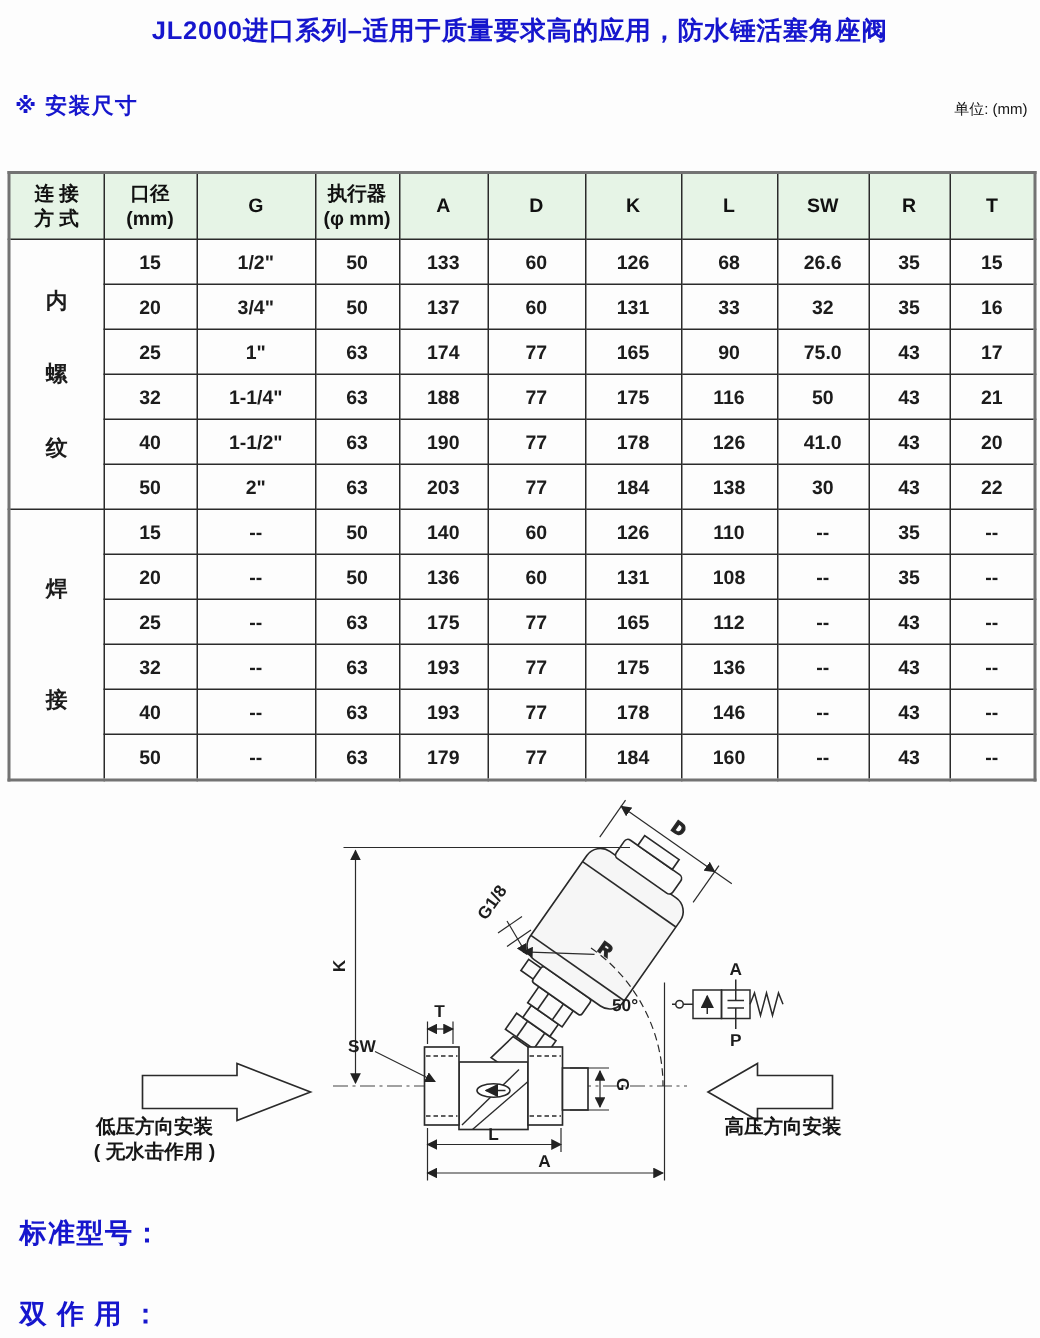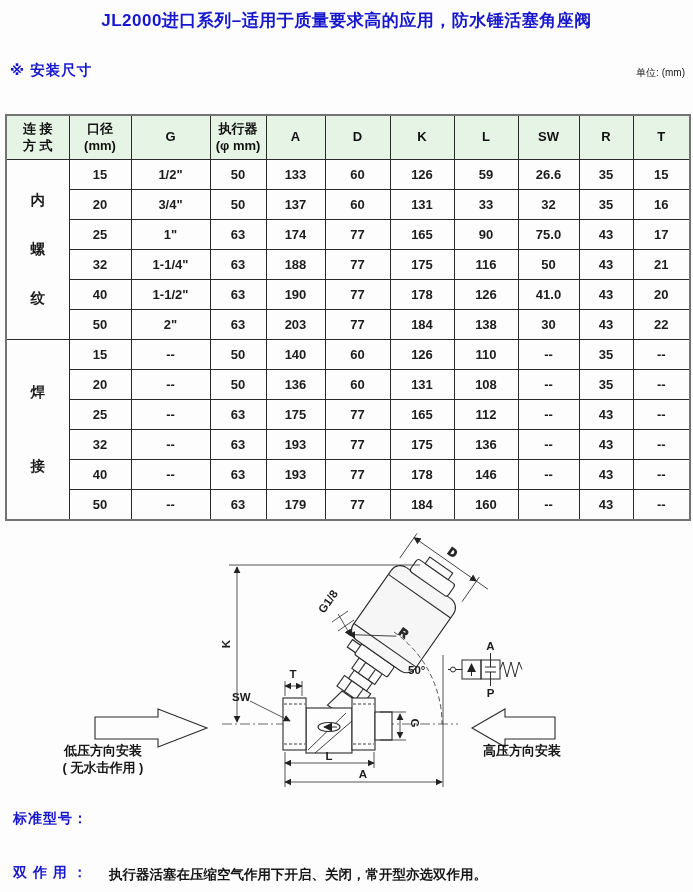--- a/index.html
+++ b/index.html
@@ -33,21 +33,21 @@
     background:#e6f4e6;height:43px;font-weight:bold;line-height:1.3;font-size:13px;
   }
   table.dims tbody td{height:29px;font-weight:bold;color:#1c1c1c;}
   td.group-cell{background:#fdfdfd;}
   .group-label{
     display:flex;flex-direction:column;align-items:center;justify-content:center;
     font-size:14.5px;font-weight:bold;
   }
   .note{position:absolute;left:13px;width:668px;display:flex;align-items:flex-start;}
   .note-label{
-    color:#1616cd;font-weight:bold;font-size:14px;width:96px;flex-shrink:0;
+    color:#1616cd;font-weight:bold;font-size:18px;width:96px;flex-shrink:0;
     letter-spacing:1px;white-space:nowrap;
   }
   .note-text{font-size:13.5px;font-weight:bold;line-height:1.62;color:#161616;}
   #note-std{top:810px;}
   #note-double{top:864px;}
   .diagram-wrap{position:absolute;top:510px;left:0;width:693px;height:296px;}
   svg text{font-family:"Liberation Sans","DejaVu Sans",sans-serif;}
   .dimtxt{font-size:11.5px;font-weight:bold;fill:#1c1c1c;}
   .cntxt{font-size:13px;font-weight:bold;fill:#161616;}
 </style>
@@ -123,21 +123,21 @@
             <span>螺</span>
             <span>纹</span>
           </div>
         </td>
         <td>15</td>
         <td>1/2"</td>
         <td>50</td>
         <td>133</td>
         <td>60</td>
         <td>126</td>
-        <td>59</td>
+        <td>68</td>
         <td>26.6</td>
         <td>35</td>
         <td>15</td>
       </tr>
       <tr>
         <td>20</td>
         <td>3/4"</td>
         <td>50</td>
         <td>137</td>
         <td>60</td>
@@ -401,14 +401,13 @@
   <text x="490.5" y="140" text-anchor="middle" class="dimtxt">A</text>
   <text x="490.5" y="187" text-anchor="middle" class="dimtxt">P</text>
 </svg>
 </div>
 
 <div class="note" id="note-std">
   <span class="note-label">标准型号：</span>
 </div>
 <div class="note" id="note-double">
   <span class="note-label">双 作 用 ：</span>
-  <span class="note-text">执行器活塞在压缩空气作用下开启、关闭，常开型亦选双作用。</span>
 </div>
 
 </body></html>

